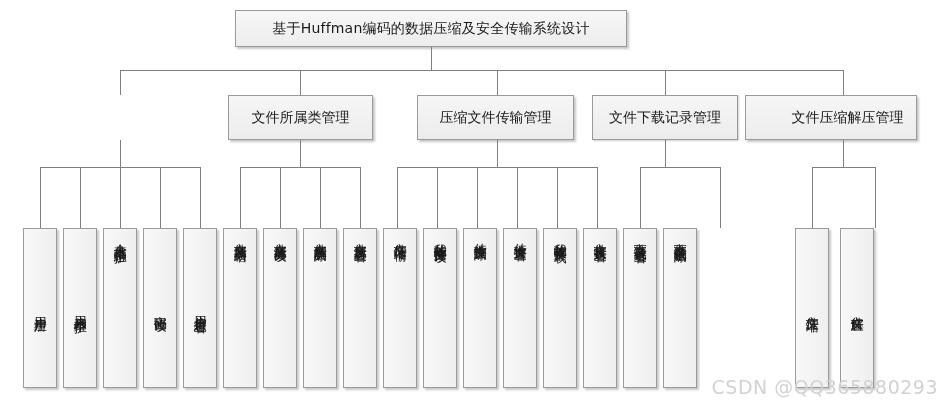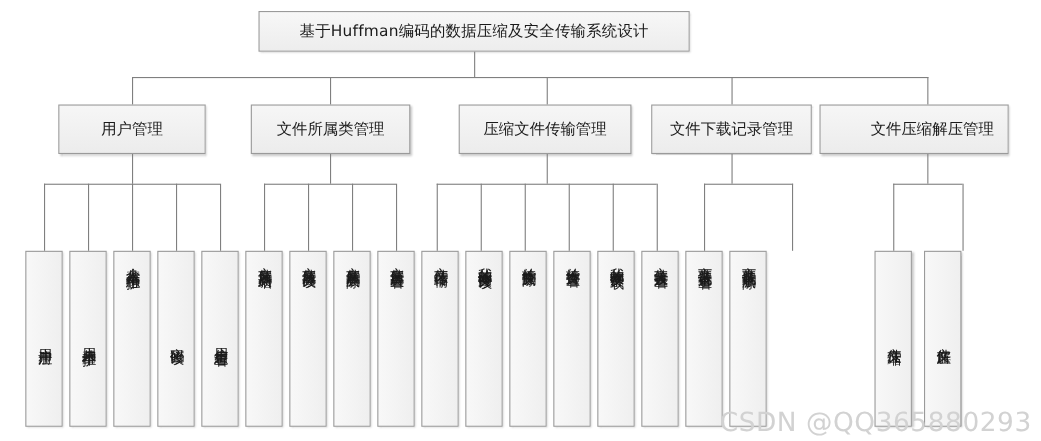--- a/index.html
+++ b/index.html
@@ -64,21 +64,21 @@
     white-space:nowrap;
     letter-spacing:1px;
     display:block;
   }
   .leaf.vcenter{align-items:center;}
 
   
   #watermark{
     position:absolute;
     right:8px;bottom:3px;
-    font-size:24px;
+    font-size:19px;
     color:#d2d2d2;
     letter-spacing:.5px;
     font-family:"DejaVu Sans","Liberation Sans",sans-serif;
     user-select:none;
     white-space:nowrap;
   }
 </style>
 </head>
 <body>
 
@@ -91,23 +91,20 @@
   <div class="vline" style="left:431px;top:47px;height:23px;"></div>
 
   <div class="hline" style="left:120px;top:70px;width:724px;"></div>
 
   <div class="vline" style="left:120px;top:70px;height:25px;"></div>
   <div class="vline" style="left:300px;top:70px;height:25px;"></div>
   <div class="vline" style="left:497px;top:70px;height:25px;"></div>
   <div class="vline" style="left:665px;top:70px;height:25px;"></div>
   <div class="vline" style="left:843px;top:70px;height:25px;"></div>
 
-  <div class="box lvl2" style="left:53px;width:134px;">
-    <span>用户管理</span>
-  </div>
   <div class="box lvl2" style="left:228px;width:145px;">
     <span>文件所属类管理</span>
   </div>
   <div class="box lvl2" style="left:417px;width:157px;">
     <span>压缩文件传输管理</span>
   </div>
   <div class="box lvl2 flat" style="left:592px;width:146px;">
     <span>文件下载记录管理</span>
   </div>
   <div class="box lvl2" style="left:745px;width:172px;padding-left:33px;">

